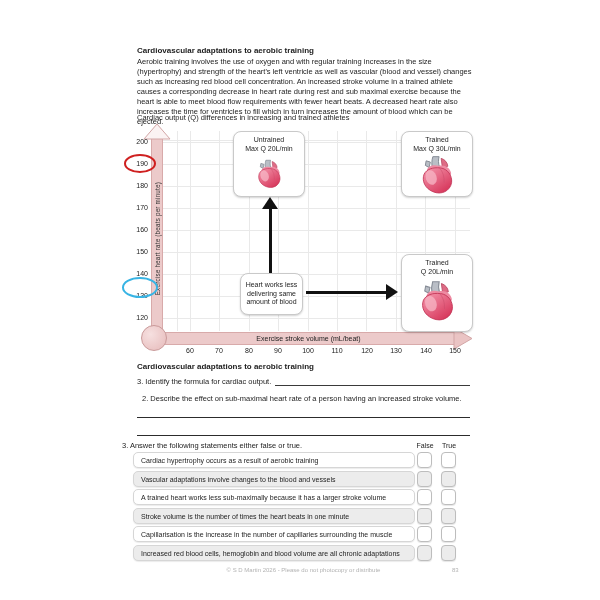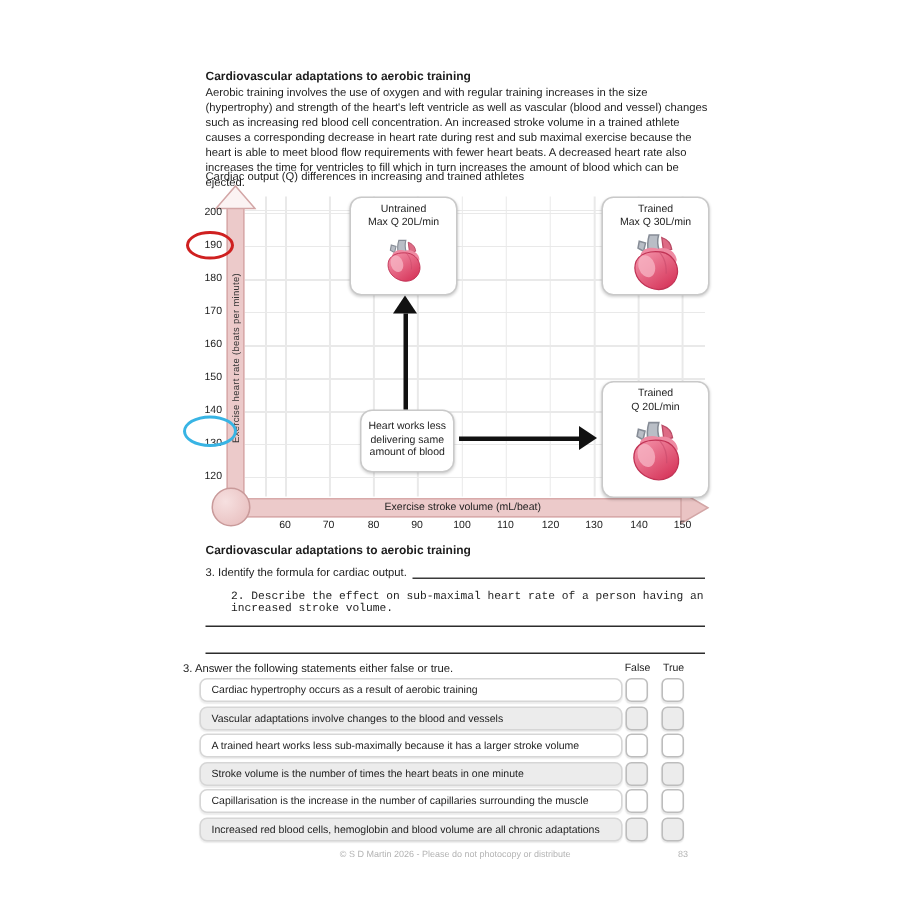--- a/index.html
+++ b/index.html
@@ -46,21 +46,21 @@
   .arrow-head-up { left:262px; top:197px; width:0; height:0;
     border-left:8px solid transparent; border-right:8px solid transparent; border-bottom:12px solid #111; }
   .arrow-line-h { left:306px; top:291px; width:82px; height:3px; background:#111; }
   .arrow-head-right { left:386px; top:284px; width:0; height:0;
     border-top:8px solid transparent; border-bottom:8px solid transparent; border-left:12px solid #111; }
 
   
   .q-title { left:137px; top:362px; width:336px; font-size:8px; font-weight:bold; }
   .q1-row { left:137px; top:377px; width:333px; display:flex; font-size:7.5px; align-items:flex-end; }
   .q1-row .fill-line { flex:1; border-bottom:1px solid #3a3a3a; margin-left:4px; height:8px; }
-  .q2 { left:154px; top:394px; width:336px; font-size:7.5px;font-family:Liberation Mono, monospace; }
+  .q2 { left:142px; top:394px; width:336px; font-size:7.5px; }
   .ans-line { left:137px; width:333px; border-top:1.4px solid #2c2c2c; height:0; }
   .q3 { left:122px; top:441px; font-size:7.5px; }
   .col-head { top:442px; font-size:7px; color:#222; text-align:center; }
   .stmt-row { height:16px; }
   .stmt-pill { position:absolute; left:133px; width:282px; height:16px; border:1px solid #d6d6d6;
     border-radius:5px; font-size:7px; line-height:15px; padding-left:7px;
     box-shadow:0 1px 1px rgba(0,0,0,0.08); }
   .cb { position:absolute; width:15px; height:16px; border:1px solid #bdbdbd; border-radius:4px;
     box-shadow:0 1px 1px rgba(0,0,0,0.10); }
   .cb-false { left:417px; } .cb-true { left:441px; }

